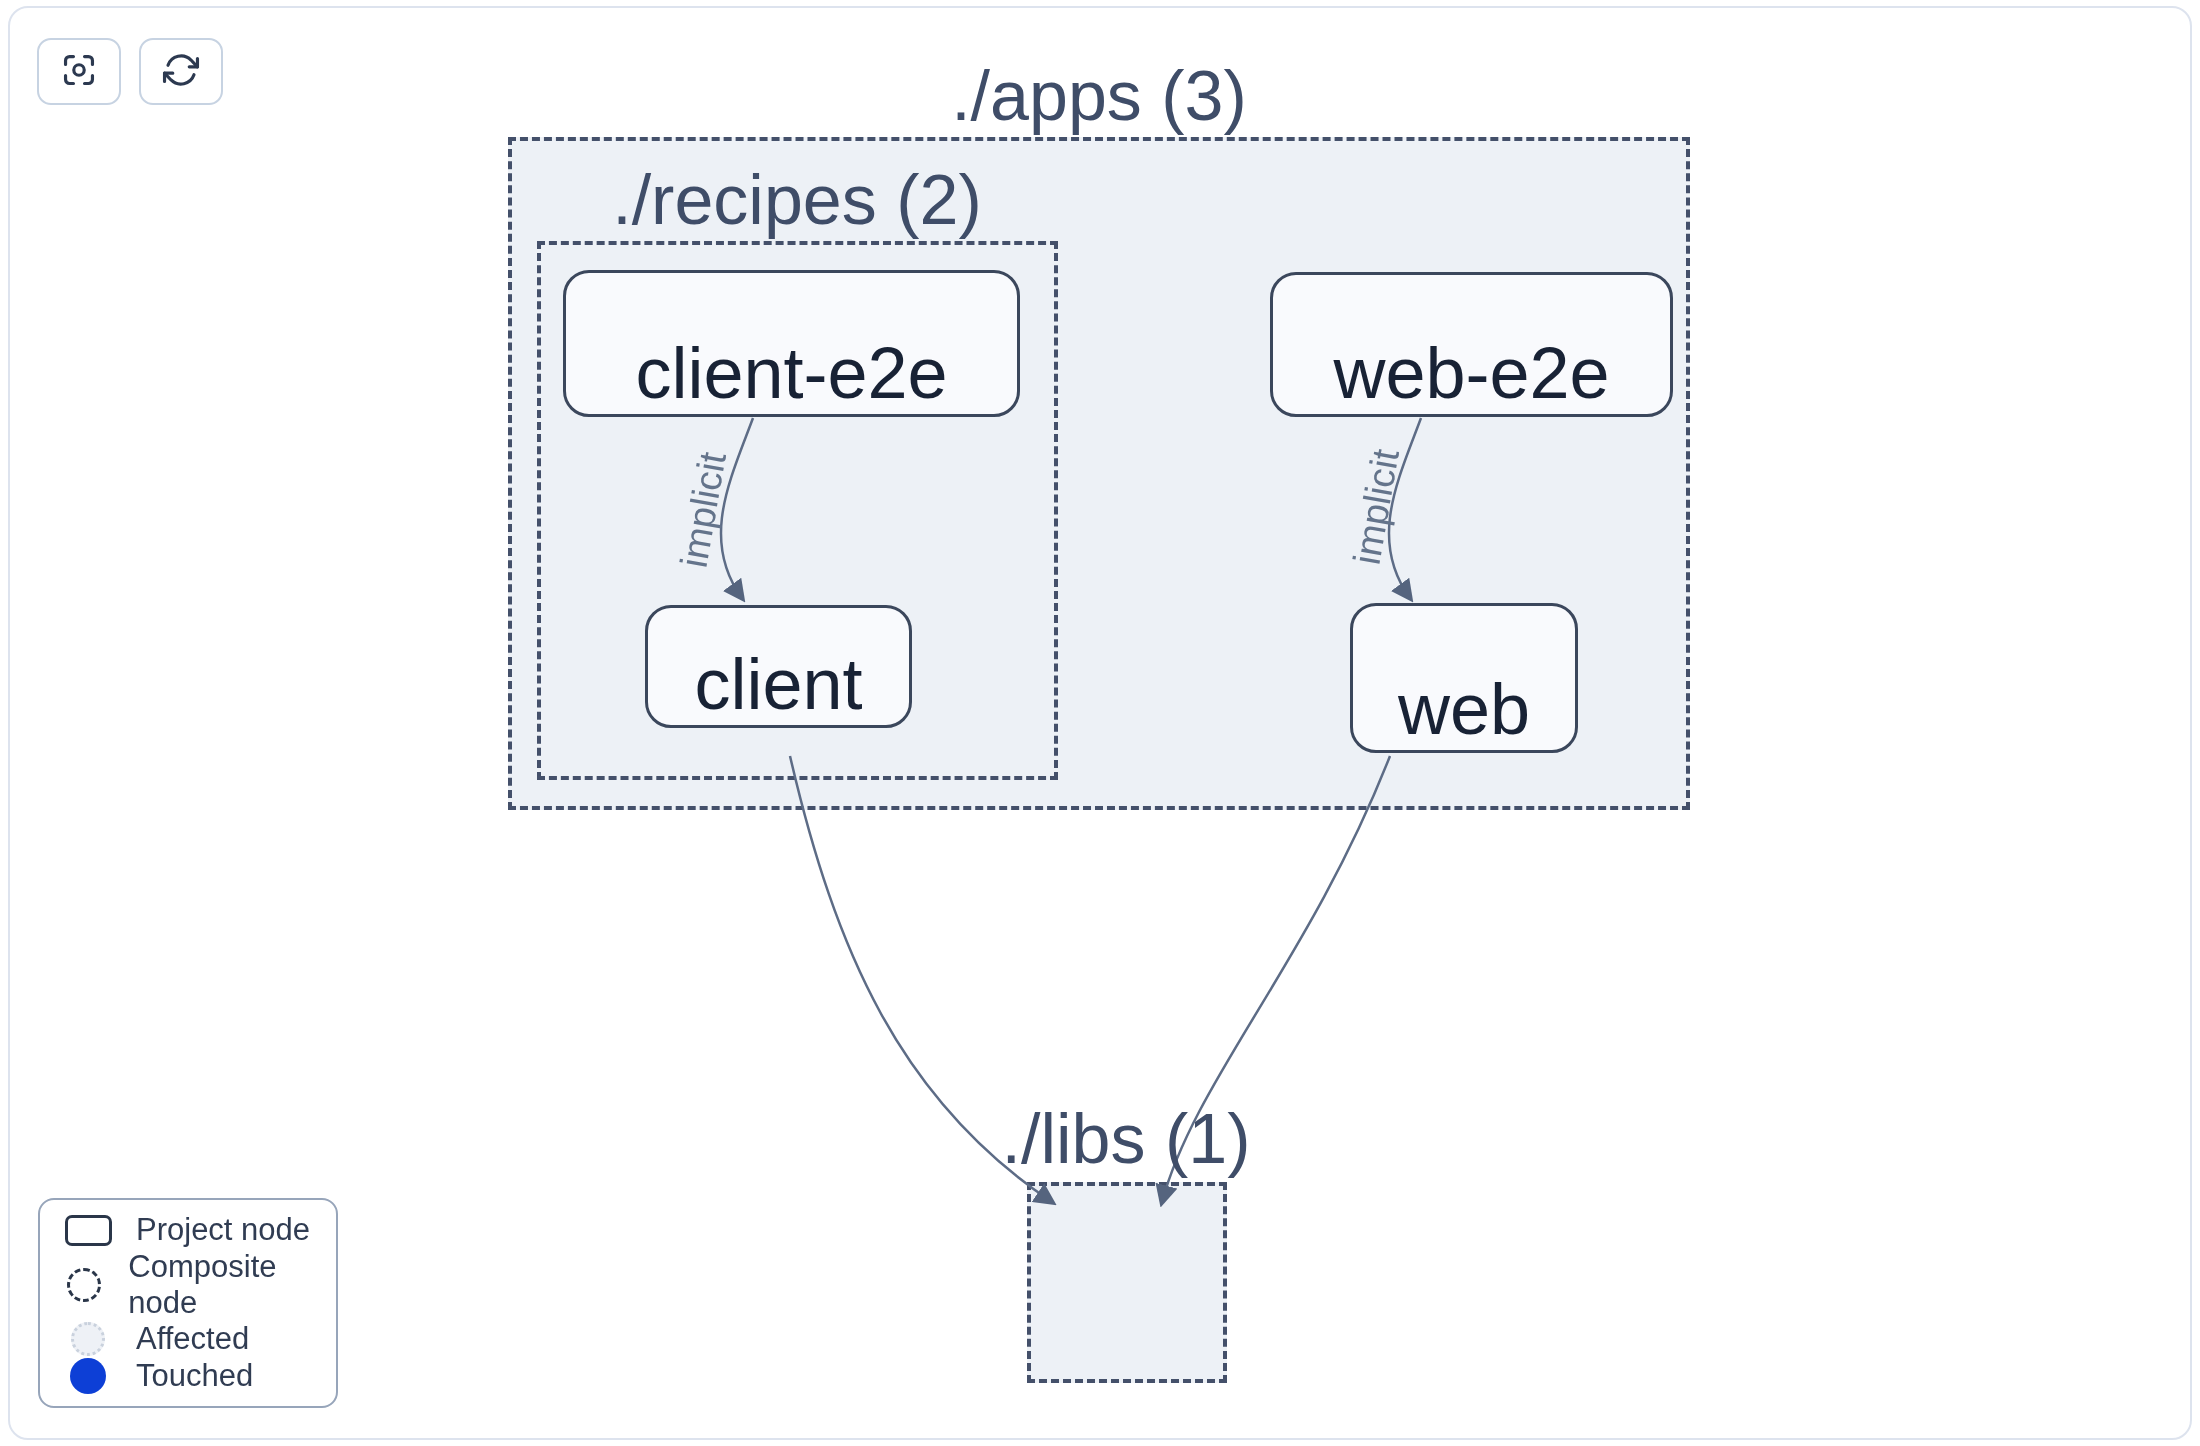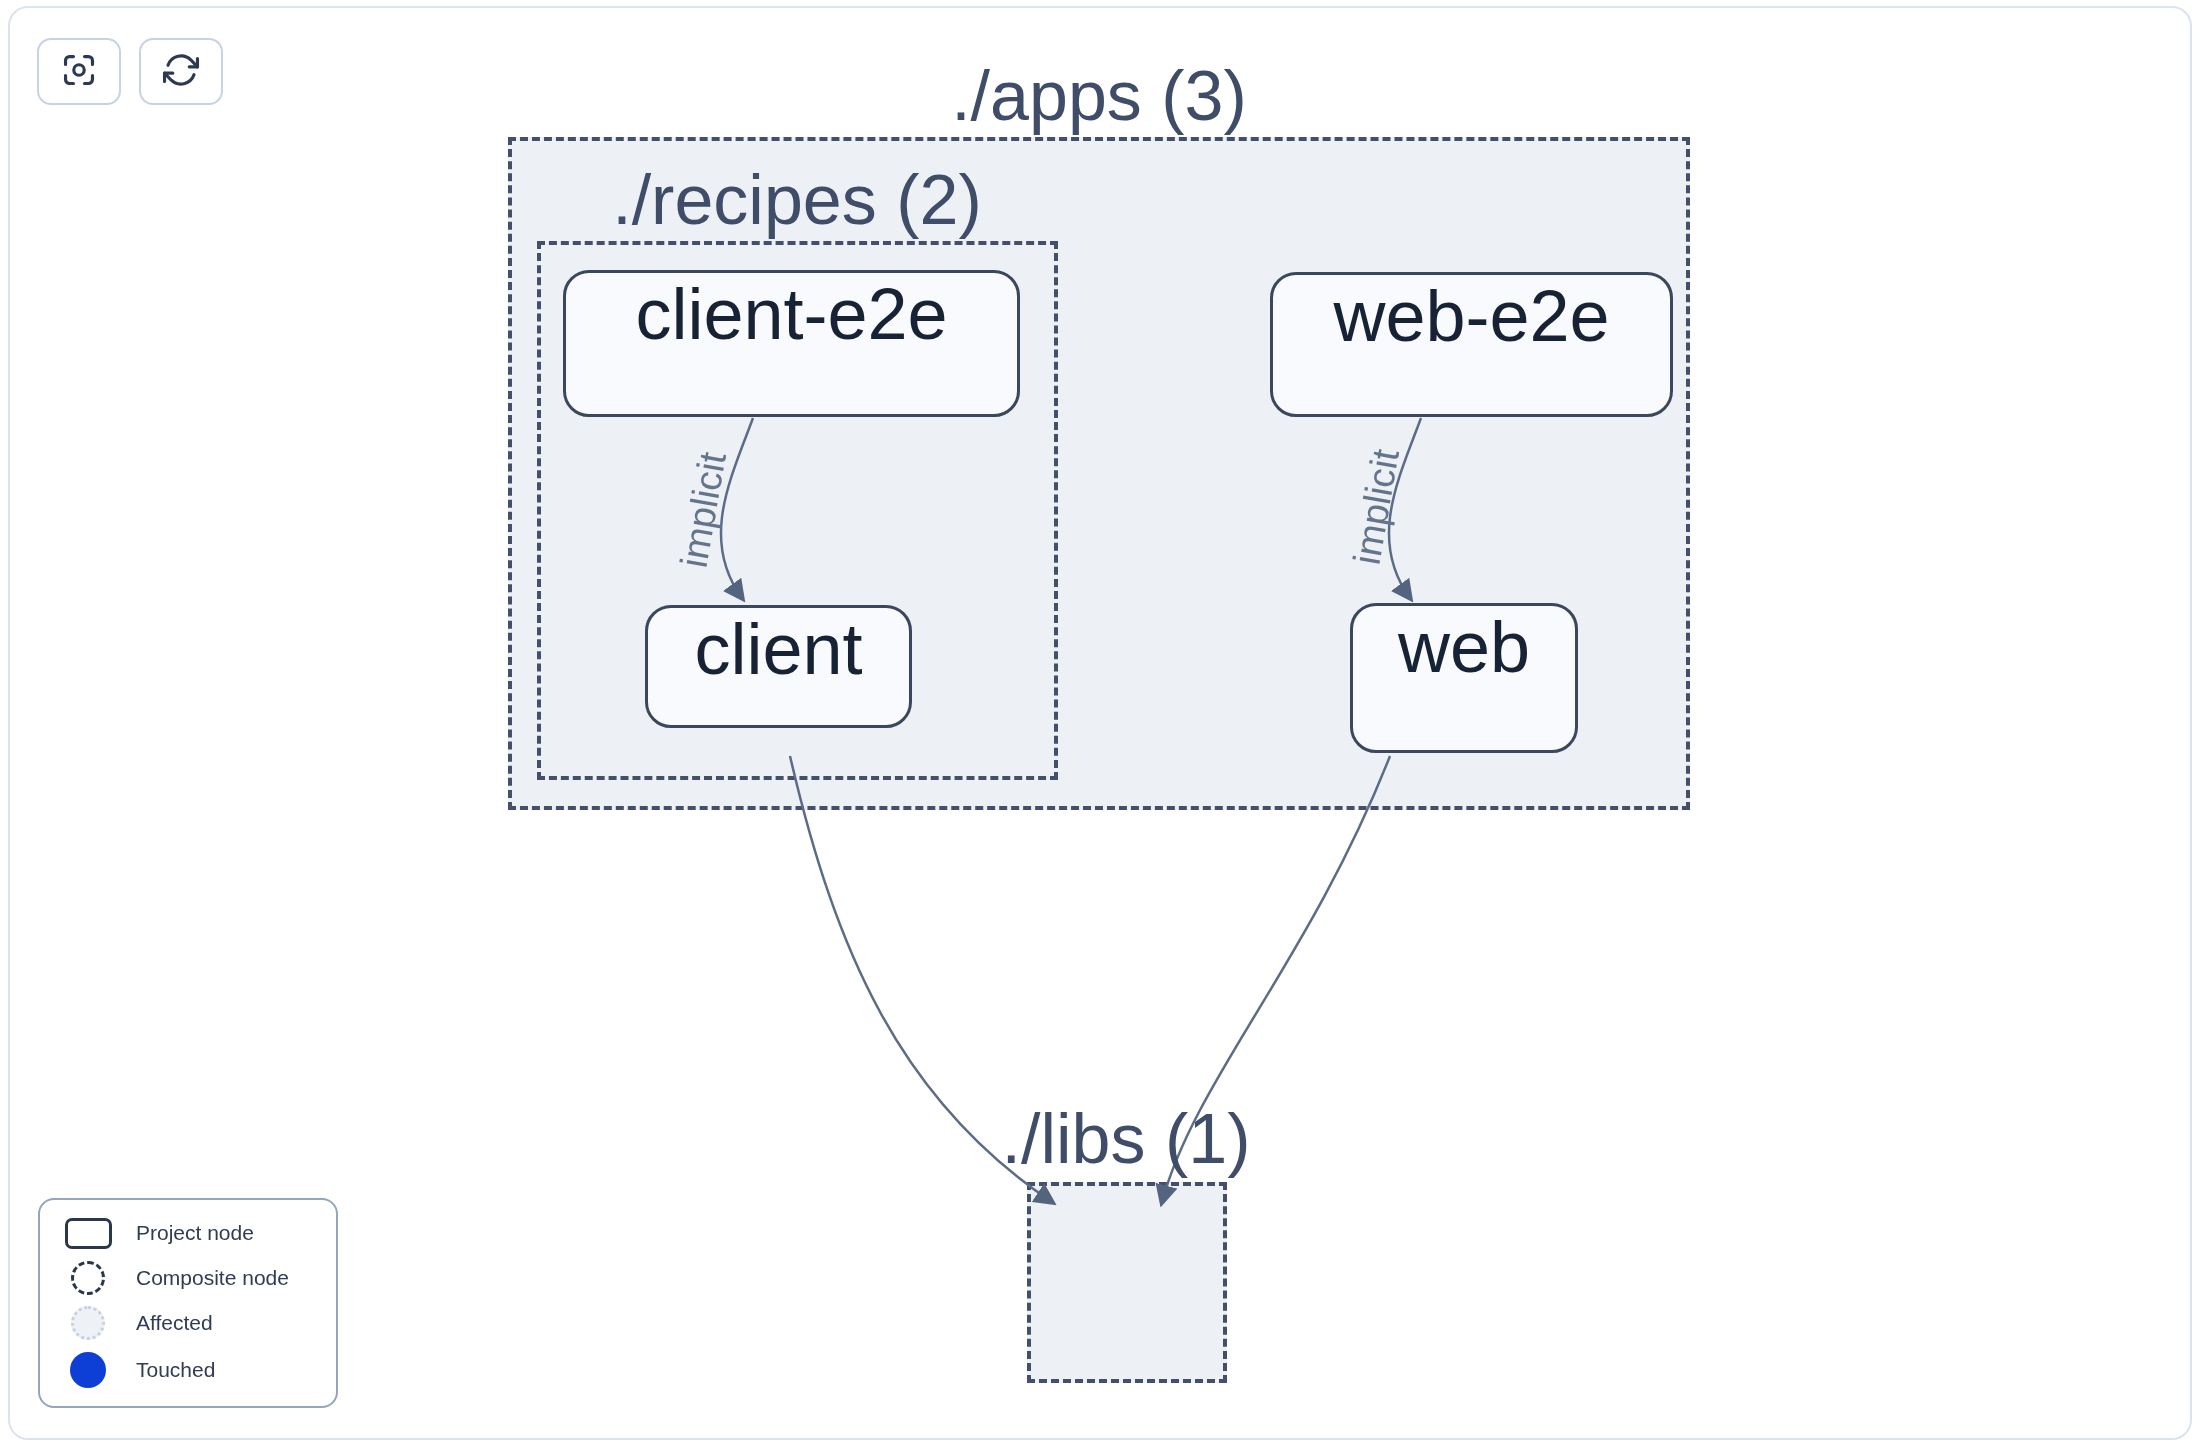--- a/index.html
+++ b/index.html
@@ -26,36 +26,36 @@
   .label-recipes{left:797px;top:164px;}
   .label-libs{left:1126px;top:1103px;}
 
   
   svg.edges{position:absolute;left:0;top:0;z-index:2;}
   .edge{fill:none;stroke:#5d6c86;stroke-width:2.5px;}
   .edge-label{font-size:38px;fill:#64748b;}
 
   
   .node{position:absolute;background:#f9fafd;border:3px solid #3b475c;border-radius:26px;
-        display:flex;align-items:flex-start;justify-content:center;font-size:72px;color:#182235;
+        display:flex;align-items:flex-end;justify-content:center;font-size:72px;color:#182235;
         z-index:4;cursor:pointer;box-sizing:border-box;}
   .node-client-e2e{left:563px;top:270px;width:457px;height:147px;}
   .node-web-e2e{left:1270px;top:272px;width:403px;height:145px;}
   .node-client{left:645px;top:605px;width:267px;height:123px;}
   .node-web{left:1350px;top:603px;width:228px;height:150px;}
   .node-ui{left:1057px;top:1210px;width:141px;height:150px;background:#2263ee;
            border-color:#2b3648;color:#ffffff;border-radius:30px;}
 
   
   .legend{position:absolute;left:38px;top:1198px;width:300px;height:210px;background:#ffffff;
           border:2px solid #97a5ba;border-radius:16px;z-index:6;display:flex;flex-direction:column;
           justify-content:space-around;padding:12px 0;box-sizing:border-box;}
   .legend-row{display:flex;align-items:center;}
   .legend-swatch-col{width:96px;display:flex;justify-content:center;}
-  .legend-label{font-size:21px;color:#303c52;}
+  .legend-label{font-size:31px;color:#303c52;}
   .sw-project{width:47px;height:31px;border:3px solid #2a3649;border-radius:7px;background:#ffffff;box-sizing:border-box;}
   .sw-composite{width:34px;height:34px;border:3px dashed #2a3649;border-radius:50%;background:#ffffff;box-sizing:border-box;}
   .sw-affected{width:34px;height:34px;border:3px dotted #c9d1dd;border-radius:50%;background:#eef1f6;box-sizing:border-box;}
   .sw-touched{width:36px;height:36px;border-radius:50%;background:#0d3fd6;}
 </style>
 </head>
 <body>
 
 <div class="stage">
   <div class="canvas-frame"></div>

